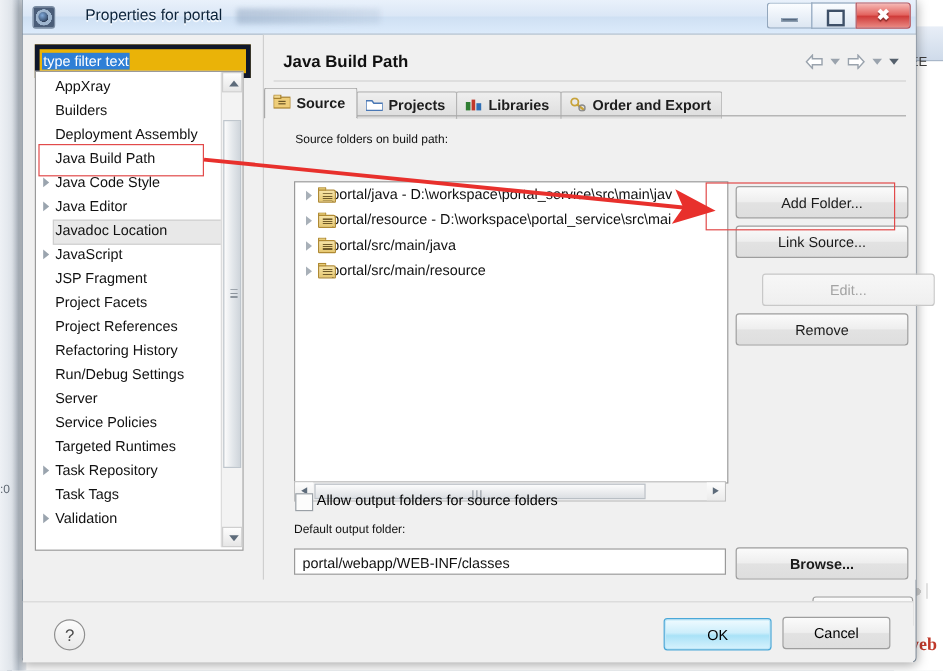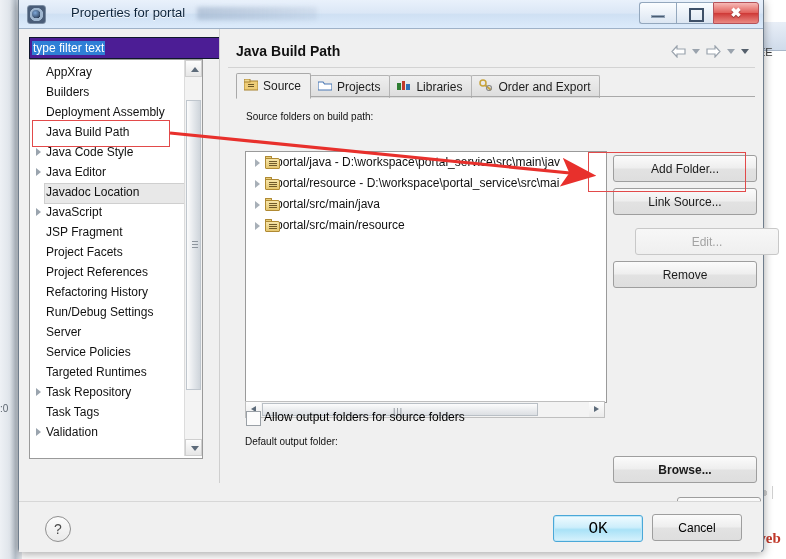--- a/index.html
+++ b/index.html
@@ -55,22 +55,22 @@
     background:linear-gradient(to bottom,#f6b9b6 0%,#e2625d 48%,#cf3a38 52%,#ea8a84 100%);}
   .wbtn .g-min{position:absolute;left:11px;top:12px;width:14px;height:3px;background:#4a5c72;
     border:1px solid #90a2b6;box-sizing:border-box;}
   .wbtn .g-max{position:absolute;left:12px;top:5px;width:11px;height:10px;border:2px solid #3e5068;}
   .wbtn .g-close{position:absolute;left:0;right:0;top:2px;text-align:center;color:#fff;
     font-size:13px;font-weight:bold;text-shadow:0 1px 1px #8a2a28;}
 
   .dlg-body{position:relative;height:454px;background:#f0f0f0;}
 
   
-  .filterbox{position:absolute;left:10px;top:8px;width:172px;height:20px;background:#4c1d95;
-    border:1px solid #0f172a;padding-left:36px;}
+  .filterbox{position:absolute;left:10px;top:8px;width:172px;height:20px;background:#eab308;
+    border:4px solid #0f172a;}
   .filtertext{position:absolute;left:2px;top:3px;background:#2f7fd6;color:#fff;font-size:12px;padding:0 1px;}
   .treewrap{position:absolute;left:10px;top:30px;width:172px;height:398px;background:#fff;
     border:1px solid #9a9a9a;overflow:hidden;}
   .tree{position:absolute;left:0;top:0;right:17px;top:0;padding-top:2px;}
   .tnode{height:20px;line-height:20px;padding-left:16px;position:relative;white-space:nowrap;
     font-size:12px;color:#111;}
   .tnode .arrow{position:absolute;left:6px;top:6px;width:0;height:0;
     border-left:5px solid #9aa4ae;border-top:4px solid transparent;border-bottom:4px solid transparent;}
   .tsel{position:absolute;left:14px;top:123px;width:150px;height:19px;background:#e8e8e8;
     border:1px solid #cfcfcf;}
@@ -100,21 +100,21 @@
   
   .page{position:absolute;left:200px;top:0px;width:543px;height:454px;background:#f0f0f0;
     border-left:1px solid #cfcfcf;}
   .page-title{position:absolute;left:16px;top:14px;font-size:14px;font-weight:bold;color:#111;}
   .navicons{position:absolute;right:14px;top:16px;display:flex;align-items:center;gap:6px;}
   .nav-arrow{width:15px;height:13px;position:relative;}
   .caret{width:0;height:0;border-top:5px solid #55606c;border-left:4px solid transparent;border-right:4px solid transparent;}
   .caret.light{border-top-color:#9aa3ad;}
   .sep-line{position:absolute;left:8px;top:38px;width:527px;height:1px;background:#d3d3d3;}
 
-  .tabs{position:absolute;left:16px;top:44px;display:flex;align-items:center;}
+  .tabs{position:absolute;left:0;top:44px;display:flex;align-items:flex-end;font-weight:bold;}
   .tab{height:22px;display:flex;align-items:center;gap:5px;padding:0 9px 0 7px;font-size:12px;
     border:1px solid #b4b4b4;border-bottom:none;background:linear-gradient(to bottom,#efefef,#dcdcdc);
     color:#1d1d1d;margin-right:-1px;border-radius:2px 2px 0 0;}
   .tab.active{height:24px;background:#f0f0f0;border-color:#a9a9a9;border-bottom:1px solid #f0f0f0;position:relative;z-index:3;}
   .tabline{position:absolute;left:16px;top:67px;width:519px;height:1px;background:#a9a9a9;}
 
   .lbl{position:absolute;font-size:10px;color:#111;}
   .listbox{position:absolute;left:226px;top:122px;width:360px;height:250px;background:#fff;
     border:1px solid #9a9a9a;overflow:hidden;}
   .lrow{height:21px;line-height:21px;position:relative;padding-left:30px;font-size:12px;color:#111;white-space:nowrap;}
@@ -151,24 +151,24 @@
     font-size:12px;color:#111;padding-left:6px;line-height:22px;box-sizing:border-box;white-space:nowrap;overflow:hidden;}
 
   .apply{position:absolute;left:658px;top:468px;width:82px;height:25px;font-size:12px;
     background:linear-gradient(to bottom,#fbfbfb,#eeeeee 48%,#e2e2e2 52%,#dedede);
     border:1px solid #9e9e9e;border-radius:3px;display:flex;align-items:center;justify-content:center;}
 
   .footer{position:absolute;left:0;top:501px;width:742px;height:50px;background:#f0f0f0;border-top:1px solid #d7d7d7;}
   .helpbtn{position:absolute;left:26px;top:14px;width:24px;height:24px;border-radius:50%;
     border:1px solid #8f8f8f;background:linear-gradient(to bottom,#fcfcfc,#e9e9e9);
     display:flex;align-items:center;justify-content:center;font-size:14px;color:#4c4c4c;}
-  .okbtn{position:absolute;left:534px;top:13px;width:88px;height:25px;font-size:16px;
+  .okbtn{position:absolute;left:534px;top:13px;width:88px;height:25px;font-size:12px;
     background:linear-gradient(to bottom,#f0fbff,#cdeefb 45%,#a9e2f7 55%,#d7f2fd);
     border:1px solid #4aa8d8;border-radius:3px;display:flex;align-items:center;justify-content:center;
-    box-shadow:0 0 0 1px #bfe7f8 inset;font-family:Liberation Mono, monospace;}
+    box-shadow:0 0 0 1px #bfe7f8 inset;}
   .cancelbtn{position:absolute;left:633px;top:12px;width:88px;height:25px;font-size:12px;
     background:linear-gradient(to bottom,#fbfbfb,#eeeeee 48%,#e2e2e2 52%,#dedede);
     border:1px solid #9e9e9e;border-radius:3px;display:flex;align-items:center;justify-content:center;}
 
   
   .anno{position:absolute;border:1.5px solid #e24a4a;pointer-events:none;}
   .anno-tree{left:32px;top:120px;width:136px;height:25px;}
   .anno-btn{left:588px;top:152px;width:156px;height:38px;}
   #arrow{position:absolute;left:0;top:0;width:786px;height:559px;pointer-events:none;}
 </style>
@@ -343,20 +343,21 @@
     </div>
 
     <div class="btn" style="left:594px;top:126px;">Add Folder...</div>
     <div class="btn" style="left:594px;top:159px;">Link Source...</div>
     <div class="btn disabled" style="left:594px;top:199px;">Edit...</div>
     <div class="btn" style="left:594px;top:232px;">Remove</div>
 
     <div class="chk"></div>
     <div class="cbx-lbl">Allow output folders for source folders</div>
     <div class="lbl" style="left:226px;top:407px;">Default output folder:</div>
+    <div class="field">portal/webapp/WEB-INF/classes</div>
     <div class="btn" style="left:594px;top:427px;font-weight:bold;">Browse...</div>
 
     <div class="apply">Apply</div>
   </div>
 
   <div class="footer">
     <div class="helpbtn">?</div>
     <div class="okbtn">OK</div>
     <div class="cancelbtn">Cancel</div>
   </div>

